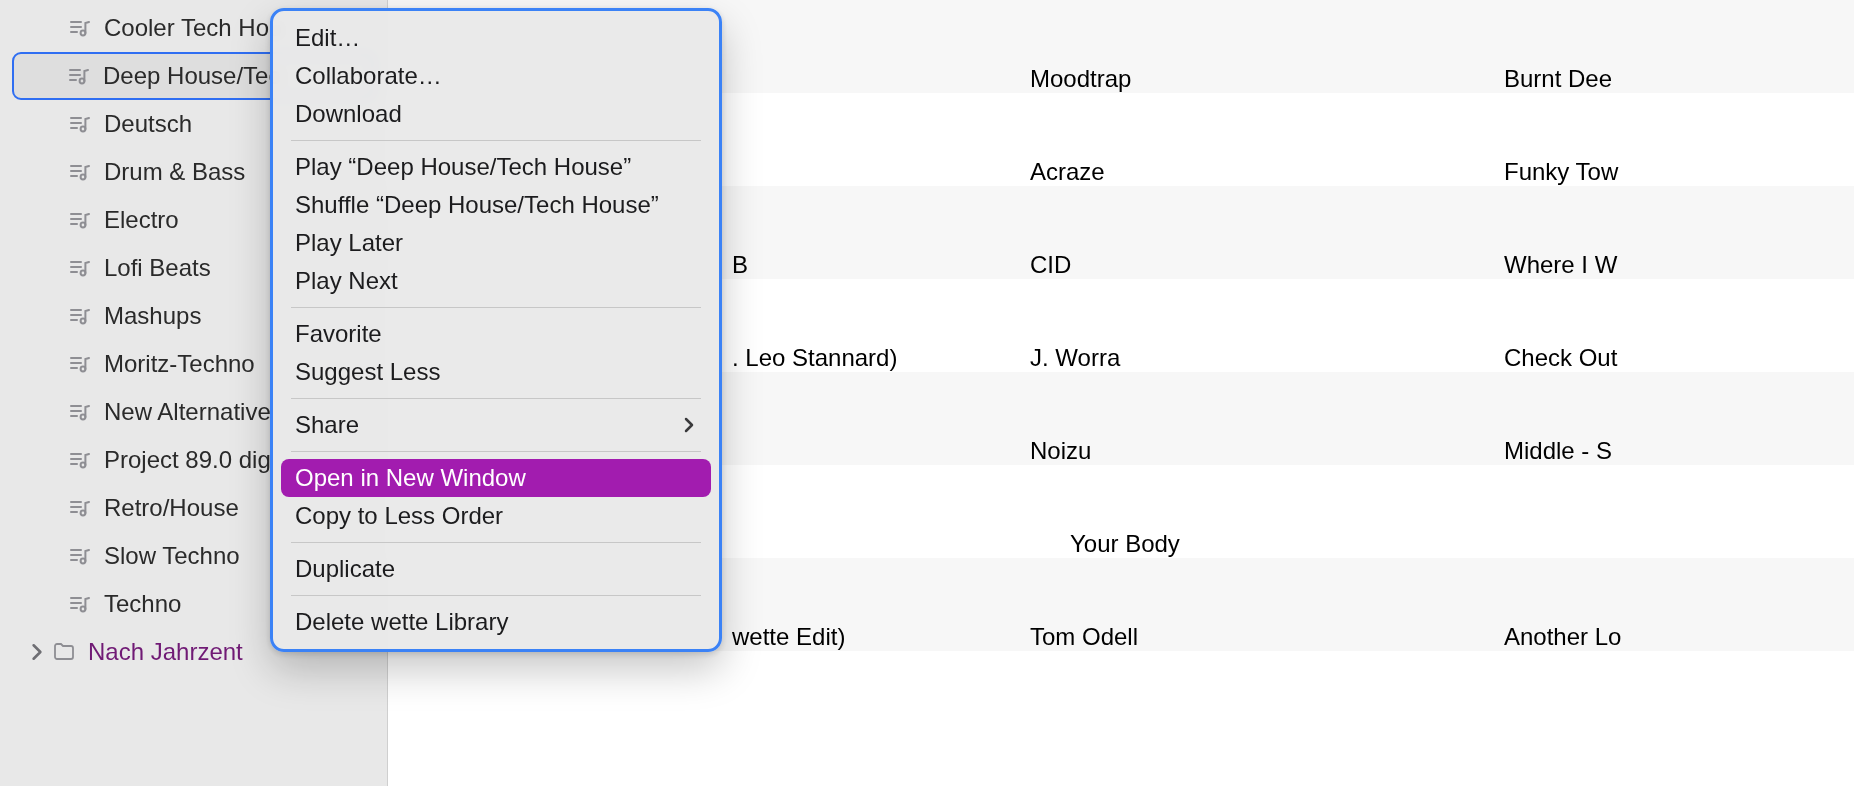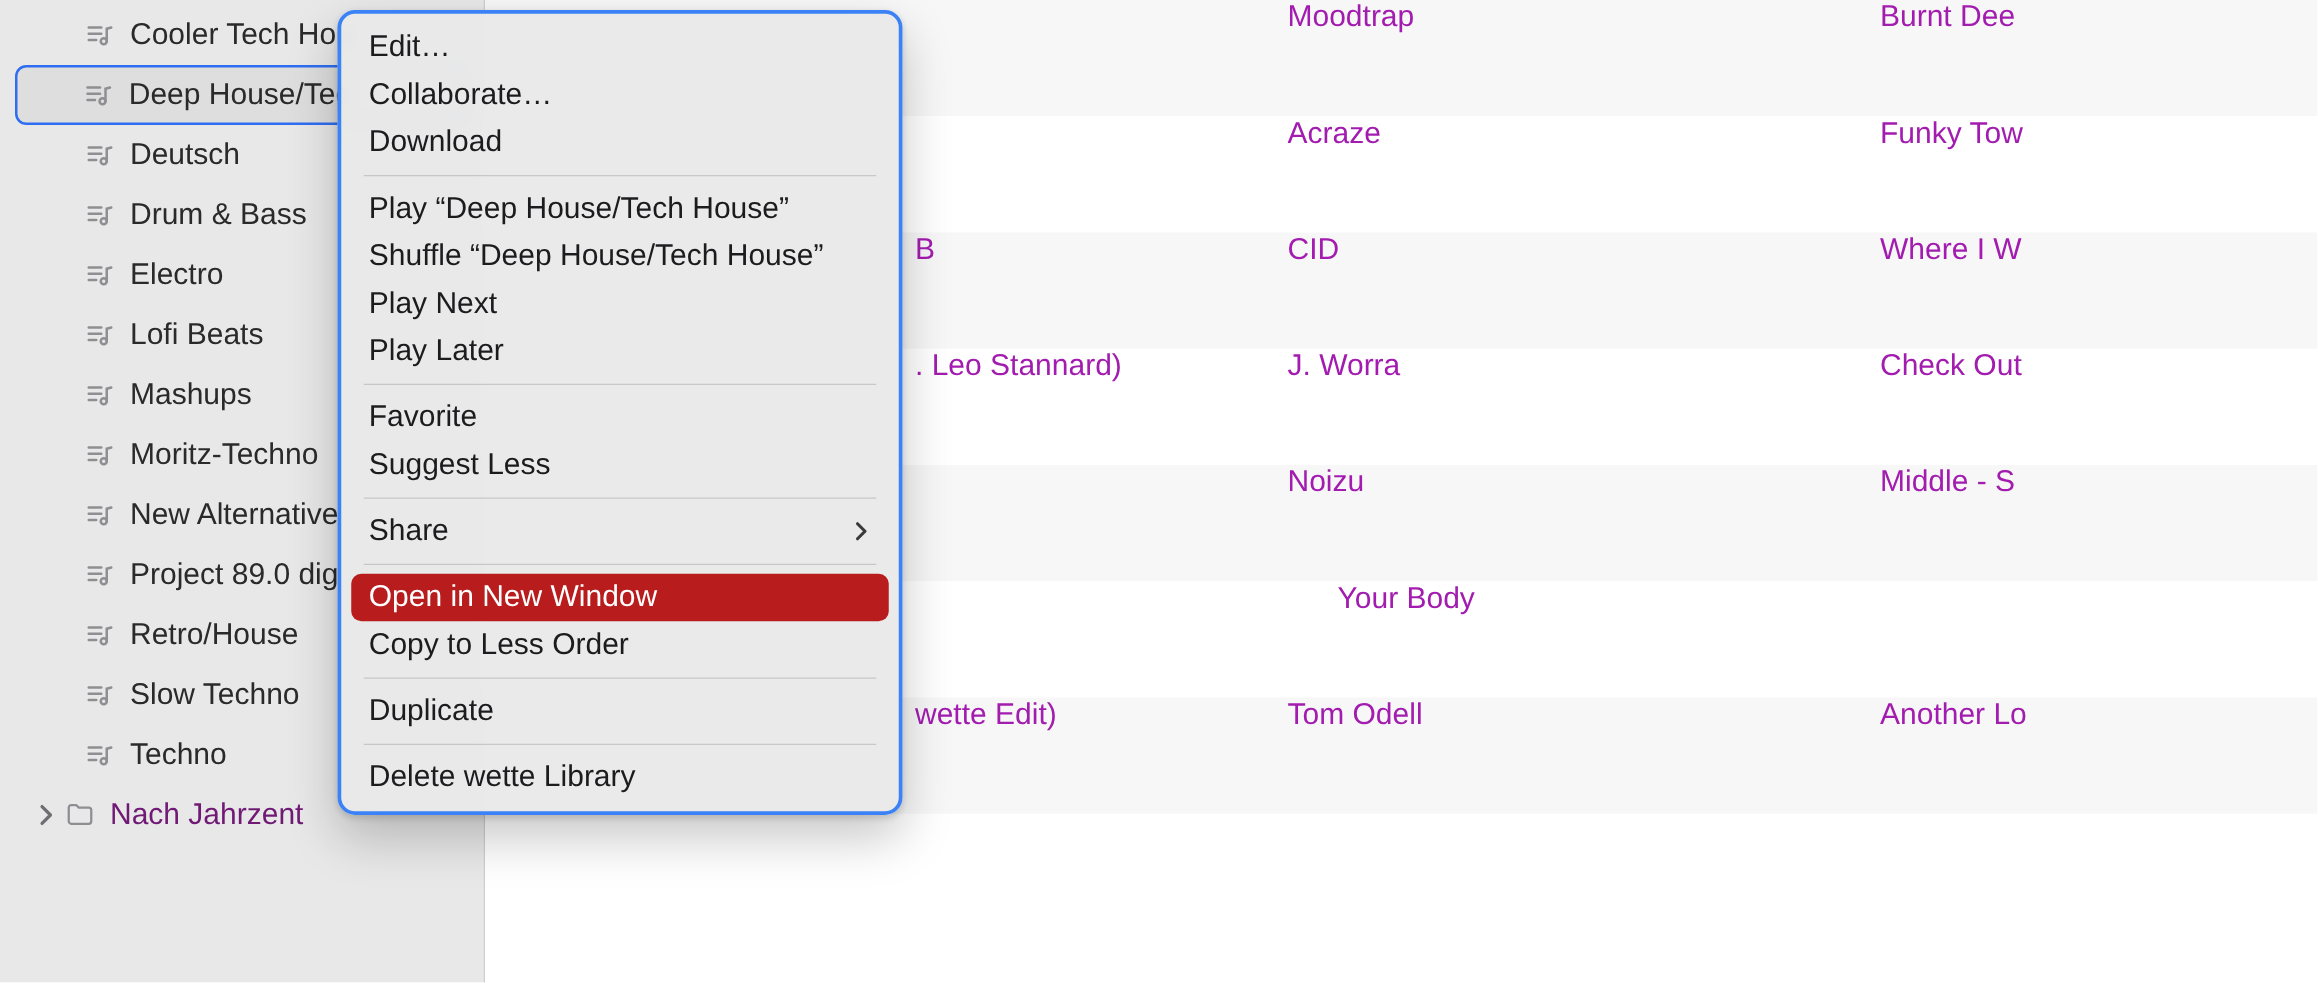--- a/index.html
+++ b/index.html
@@ -55,22 +55,22 @@
   
   .tracks {
     flex: 1 1 auto;
     height: 100%;
     display: flex;
     flex-direction: column;
   }
   .track-row {
     height: 93px;
     display: flex;
-    align-items: flex-start;
-    color: #a21caf;
+    align-items: flex-end;
+    color: #000000;
     font-size: 24px;
     padding-left: 344px; 
     white-space: nowrap;
     overflow: hidden;
   }
   .track-row:nth-child(odd) { background:#f7f7f7; }
   .track-row:nth-child(even) { background:#ffffff; }
   .col-title  { width: 298px; overflow:hidden; }
   .col-artist { width: 434px; overflow:hidden; }
   .col-album  { flex:1 1 auto; overflow:hidden;margin-left:40px; }
@@ -95,21 +95,21 @@
     align-items: center;
     padding: 0 14px;
     border-radius: 8px;
     color: #1c1c1e;
     font-size: 24px;
     white-space: nowrap;
     cursor: default;
   }
   .menu-item .spacer { flex: 1 1 auto; }
   .menu-item.highlight {
-    background: #b91c1c;
+    background: #a21caf;
     color: #fff;
   }
   .menu-sep {
     height: 1px;
     background: #c7c7c7;
     margin: 7px 10px;
   }
   .submenu-arrow { width:16px; height:16px; color:#3a3a3c; flex:0 0 auto; }
 </style>
 </head>
@@ -309,24 +309,24 @@
       <span>Download</span>
     </div>
     <div class="menu-sep"></div>
     <div class="menu-item">
       <span>Play “Deep House/Tech House”</span>
     </div>
     <div class="menu-item">
       <span>Shuffle “Deep House/Tech House”</span>
     </div>
     <div class="menu-item">
+      <span>Play Later</span>
+    </div>
+    <div class="menu-item">
       <span>Play Next</span>
-    </div>
-    <div class="menu-item">
-      <span>Play Later</span>
     </div>
     <div class="menu-sep"></div>
     <div class="menu-item">
       <span>Favorite</span>
     </div>
     <div class="menu-item">
       <span>Suggest Less</span>
     </div>
     <div class="menu-sep"></div>
     <div class="menu-item">

